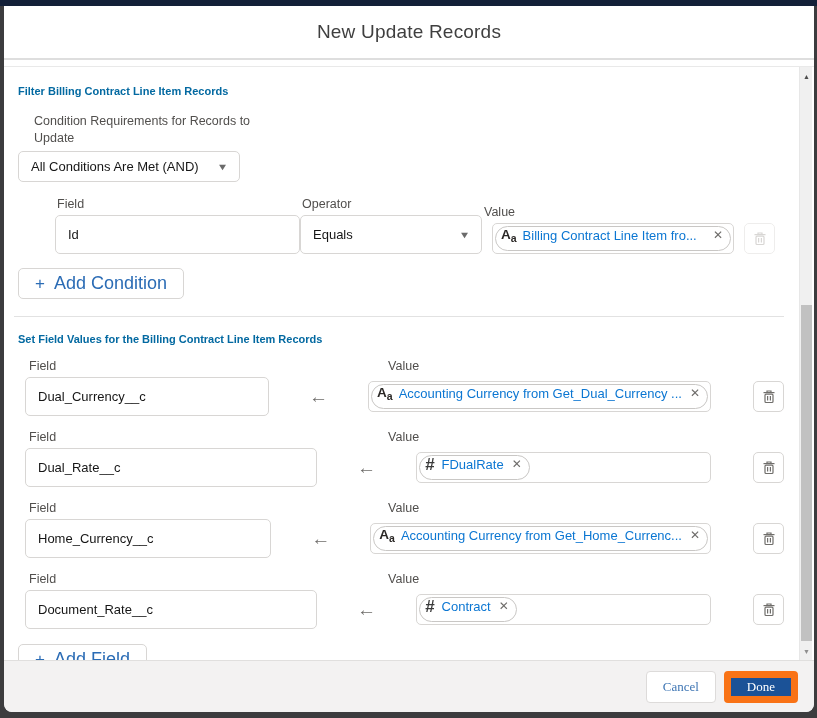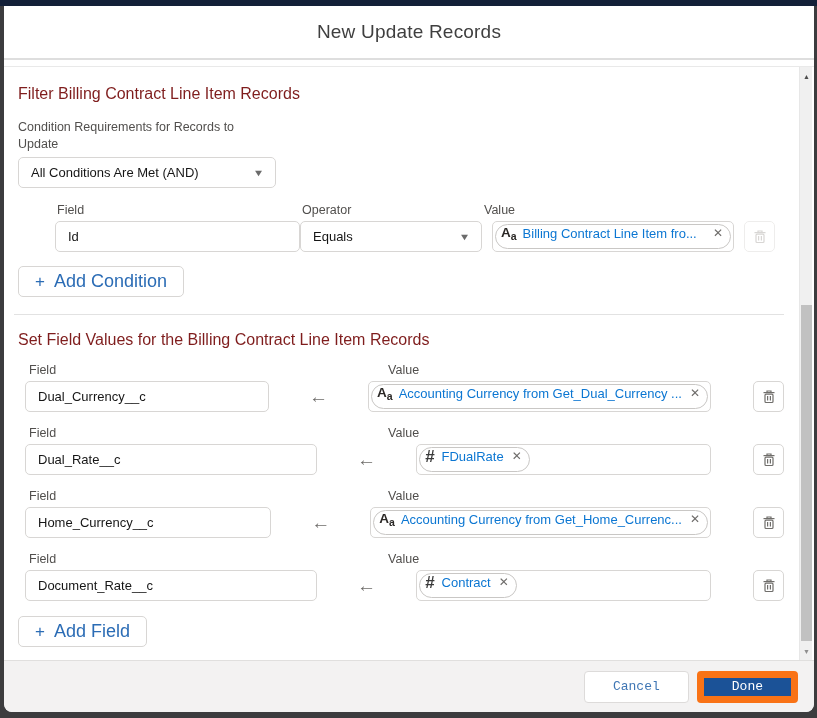--- a/index.html
+++ b/index.html
@@ -31,47 +31,47 @@
     font-size: 19px; font-weight: 400; color: #3f3f3f; letter-spacing: .2px;
   }
   .header-gap { height: 7px; flex: 0 0 7px; border-bottom: 1px solid #e9e9e9; background:#fff; }
   
   .modal-body {
     flex: 1 1 auto; position: relative; background: #fff; overflow: hidden;
   }
   .content { padding: 0 30px 0 10px; }
   .section-1 { padding: 18px 0 0 0; }
   .section-heading {
-    font-size: 16px; color: #7f1d1d; font-weight: 400; margin-left: 4px;
+    font-size: 11px; color: #0369a1; font-weight: 700; margin-left: 4px;
   }
   .field-label {
     font-size: 12.5px; color: #514f4d; line-height: 17px;
   }
-  .cond-req-label { margin: 16px 0 4px 4px; max-width: 250px; }
+  .cond-req-label { margin: 16px 0 4px 20px; max-width: 250px; }
   .select-box {
     margin-left: 4px;
-    width: 258px; height: 31px;
+    width: 222px; height: 31px;
     border: 1px solid #d8d6d4; border-radius: 5px;
     background: #fff;
     display: flex; align-items: center;
     padding: 0 12px; cursor: pointer;
   }
   .select-box .sel-text { font-size: 13px; color: #161616; flex: 1 1 auto; white-space: nowrap; overflow: hidden; }
   .caret {
     font-size: 9px; color: #6b6b6b; margin-left: 8px; flex: 0 0 auto; transform: scaleX(1.3);
   }
   
   .cond-row {
     margin: 14px 0 0 41px;
     display: flex; align-items: flex-end; gap: 0;
   }
   .col { display: flex; flex-direction: column; }
   .col .field-label { margin-bottom: 2px; padding-left: 2px; }
   .input-box {
-    height: 31px; border: 1px solid #d8d6d4; border-radius: 5px;
+    height: 39px; border: 1px solid #d8d6d4; border-radius: 5px;
     background: #fff; display: flex; align-items: center;
     font-size: 13px; color: #161616; padding: 0 12px;
   }
   .w-field1 { width: 245px; }
   .w-oper { width: 182px; }
   .w-val1 { width: 242px; margin-left: 10px; }
   .combo {
     height: 31px; border: 1px solid #d8d6d4; border-radius: 5px;
     background: #fff; display: flex; align-items: center; padding: 2px;
   }
@@ -150,21 +150,21 @@
   .modal-footer {
     flex: 0 0 52px; height: 52px;
     background: #f3f2f2; border-top: 1px solid #e0dfde;
     display: flex; align-items: center; justify-content: flex-end;
     padding-right: 16px; gap: 8px;
     border-radius: 0 0 8px 8px;
   }
   .btn {
     height: 32px; border-radius: 4px; font-size: 13px;
     display: inline-flex; align-items: center; justify-content: center;
-    padding: 0 28px; cursor: pointer; font-family: Liberation Mono, monospace;
+    padding: 0 16px; cursor: pointer; font-family: Liberation Serif, serif;
   }
   .btn-cancel { background: #fff; border: 1px solid #dddbda; color: #3f76b4; }
   .btn-done { background: #1b5297; border: 7px solid #f97316; color: #fff; font-weight: 500; }
   .trash-svg { display: block; }
 </style>
 </head>
 <body>
 
 <div class="top-chrome"></div>
 

